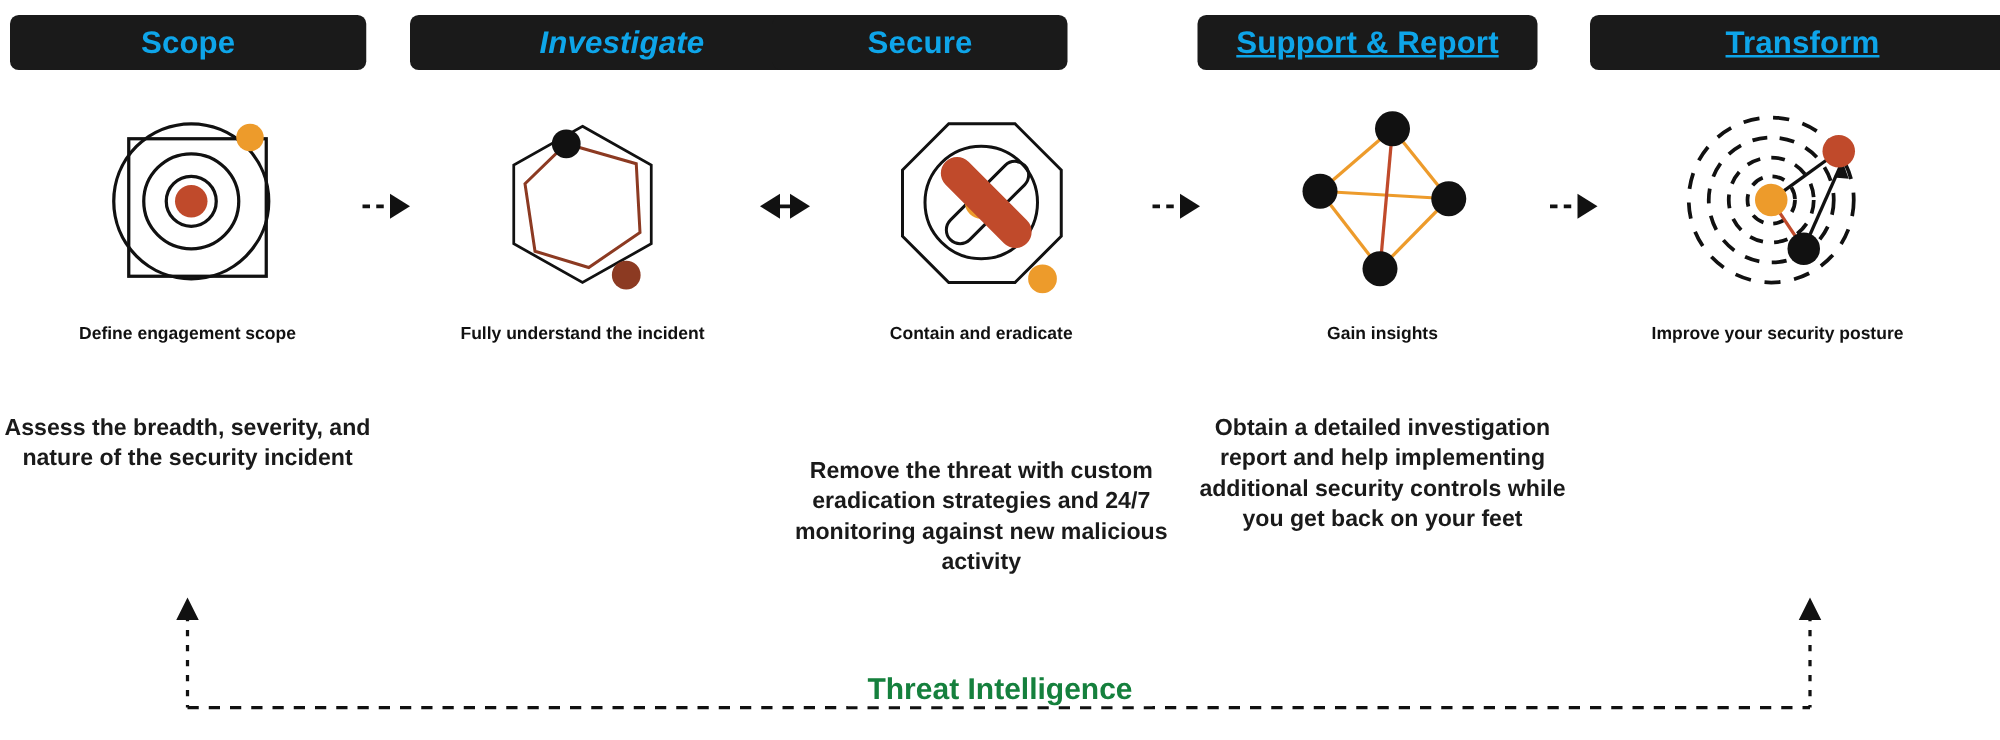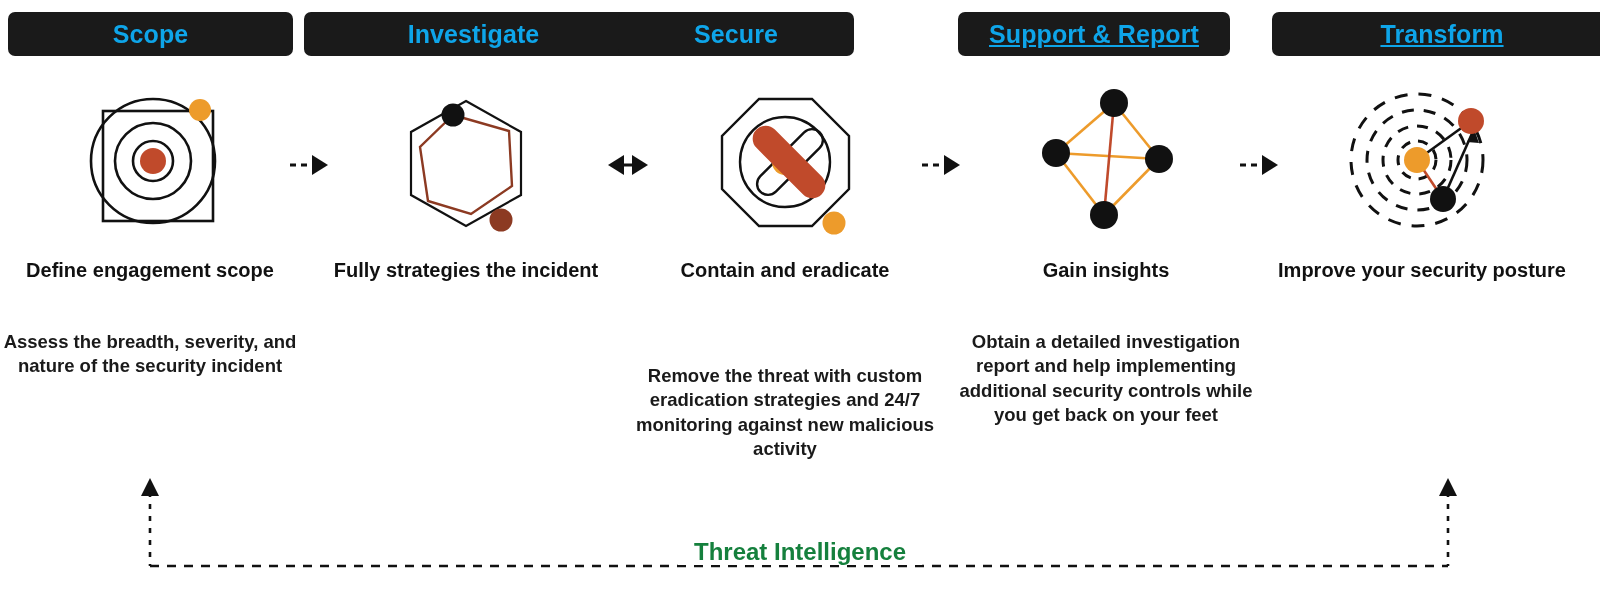--- a/index.html
+++ b/index.html
@@ -28,21 +28,21 @@
   }
 
   
   .col { position: absolute; top: 0; width: 320px; height: 592px; }
   .icon-wrap {
     position: absolute; top: 80px; left: 0; width: 320px; height: 160px;
     display: flex; align-items: center; justify-content: center;
   }
   .col-title {
     position: absolute; left: 10px; width: 300px;
-    font-size: 20px; font-weight: bold; color: #111111;
+    font-size: 14px; font-weight: bold; color: #111111;
     text-align: center; line-height: 1.2;
   }
   .col-body {
     position: absolute; left: 5px; width: 310px;
     font-size: 18.5px; font-weight: bold; color: #1a1a1a;
     text-align: center; line-height: 1.32;
   }
 
   
   .conn { position: absolute; top: 152px; height: 26px; }
@@ -64,21 +64,21 @@
   }
 </style>
 </head>
 <body>
 
 <div id="root">
 
   <div class="pill" style="left:8px;  top:12px; width:285px;">
     <span>Scope</span>
   </div>
-  <div class="pill" style="left:304px; top:12px; width:339px;">
+  <div class="pill" style="left:328px; top:12px; width:339px;font-style:italic;">
     <span>Investigate</span>
   </div>
   <div class="pill" style="left:618px; top:12px; width:236px;">
     <span>Secure</span>
   </div>
   <div class="pill" style="left:958px; top:12px; width:272px;text-decoration:underline;">
     <span>Support &amp; Report</span>
   </div>
   <div class="pill" style="left:1272px; top:12px; width:340px;text-decoration:underline;">
     <span>Transform</span>
@@ -101,21 +101,21 @@
 
   <div class="col" style="left:306px;">
     <div class="icon-wrap">
       <svg width="170" height="150" viewBox="0 0 170 150">
         <polygon points="85,16 140,47 140,110 85,141 30,110 30,47" fill="none" stroke="#111" stroke-width="2.2"></polygon>
         <polygon points="72,30 128,46 131,101 90,129 47,116 39,62" fill="none" stroke="#8C3A22" stroke-width="2.4"></polygon>
         <circle cx="72" cy="30" r="11.5" fill="#111"></circle>
         <circle cx="120" cy="135" r="11.5" fill="#8C3A22"></circle>
       </svg>
     </div>
-    <div class="col-title" style="top:258px;">Fully strategies the incident</div>
+    <div class="col-title" style="top:258px;">Fully understand the incident</div>
   </div>
 
   <div class="col" style="left:625px;">
     <div class="icon-wrap">
       <svg width="165" height="150" viewBox="0 0 165 150">
         <polygon points="56,14 109,14 146,51 146,104 109,141 56,141 19,104 19,51" fill="none" stroke="#111" stroke-width="2.4"></polygon>
         <circle cx="82" cy="77" r="45" fill="none" stroke="#111" stroke-width="2.4"></circle>
         <rect x="45" y="66" width="84" height="22" rx="11" transform="rotate(-45 87 77)" fill="none" stroke="#111" stroke-width="2.4"></rect>
         <circle cx="82" cy="77" r="13" fill="#ED9B2B"></circle>
         <rect x="40" y="64" width="92" height="26" rx="13" transform="rotate(45 86 77)" fill="#C04A2B"></rect>

